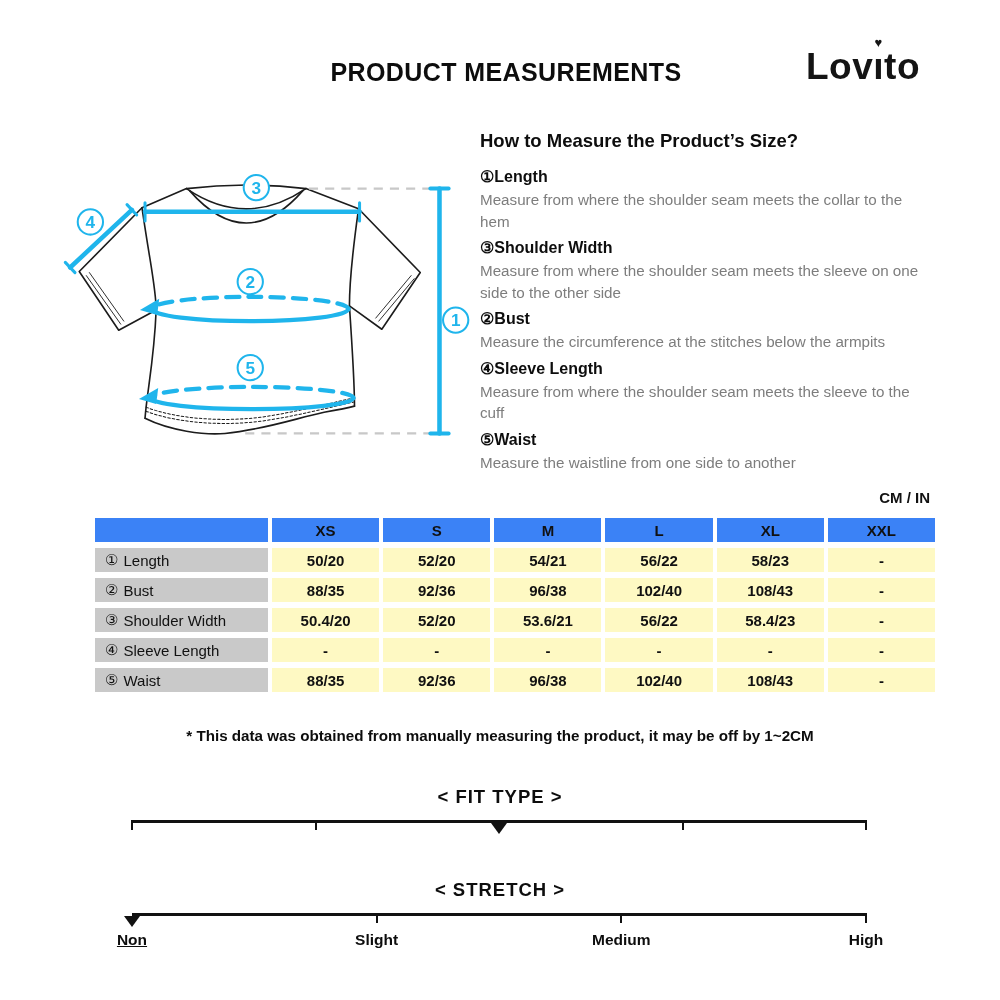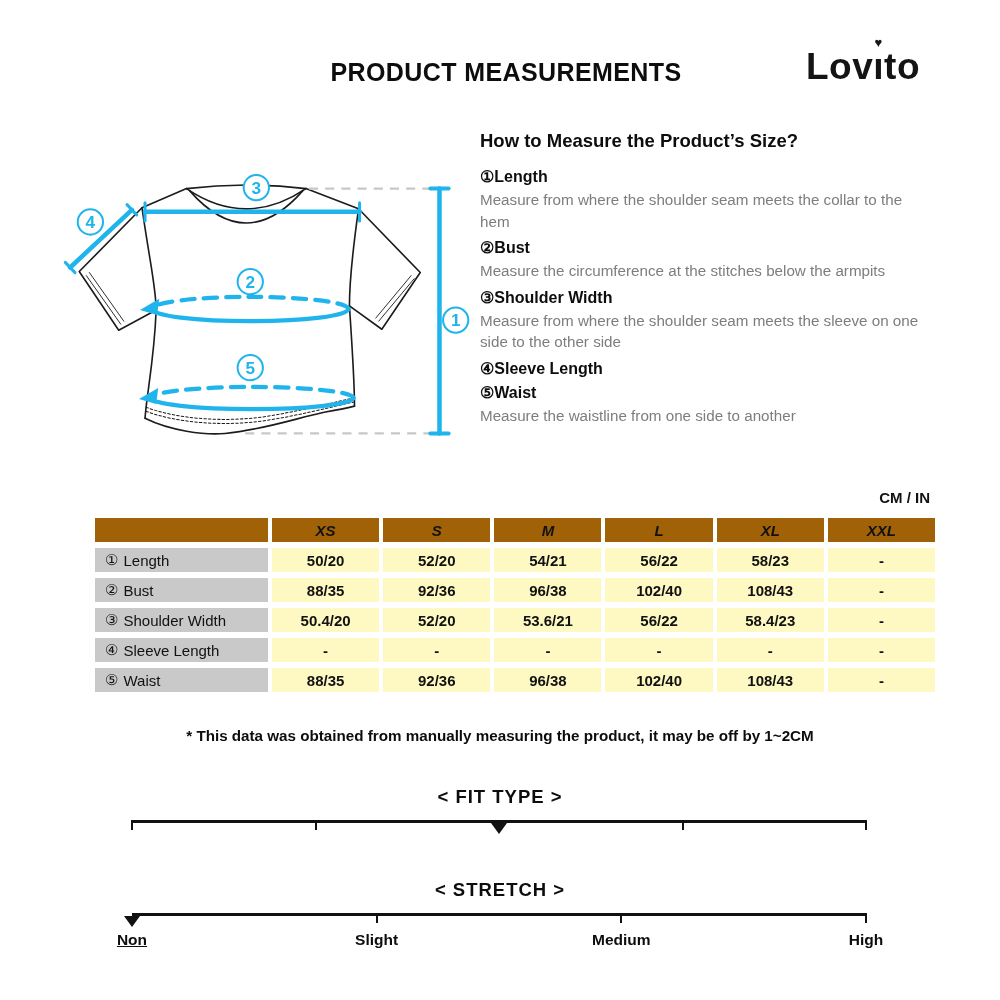--- a/index.html
+++ b/index.html
@@ -24,21 +24,21 @@
 
   
   .diagram { position:absolute; left:58px; top:158px; }
 
   
   .unit-label { position:absolute; top:489px; right:70px; font-size:15px; font-weight:700; }
   .size-table { position:absolute; left:95px; top:518px; width:840px;
                 display:grid; grid-template-columns:173px repeat(6,1fr);
                 grid-auto-rows:24px; gap:6px 4px; }
   .size-table > div { display:flex; align-items:center; justify-content:center; font-size:15px; }
-  .th { background:#a16207; font-weight:700;font-style:italic; }
+  .th { background:#3b82f6; font-weight:700; }
   .rl { background:#c9c9c9; justify-content:flex-start !important; padding-left:10px; font-weight:400; }
   .rl .cnum { margin-right:5px; }
   .td { background:#fef9c3; font-weight:700; }
 
   
   .note { position:absolute; top:727px; left:0; right:0; text-align:center;
           font-size:15.2px; font-weight:700; color:#0d0d0d; }
 
   
   .scale-title { position:absolute; left:0; right:0; text-align:center;
@@ -143,29 +143,30 @@
   </svg>
 
   <div class="howto">
     <h2>How to Measure the Product’s Size?</h2>
 
     <div class="ht-item">
       <div class="ht-head"><span>①</span><span>Length</span></div>
       <div class="ht-desc">Measure from where the shoulder seam meets the collar to the hem</div>
     </div>
     <div class="ht-item">
+      <div class="ht-head"><span>③</span><span>Shoulder Width</span></div>
+      <div class="ht-desc">Measure from where the shoulder seam meets the sleeve on one side to the other side</div>
+    </div>
+    <div class="ht-item">
       <div class="ht-head"><span>②</span><span>Bust</span></div>
       <div class="ht-desc">Measure the circumference at the stitches below the armpits</div>
     </div>
     <div class="ht-item">
-      <div class="ht-head"><span>③</span><span>Shoulder Width</span></div>
-      <div class="ht-desc">Measure from where the shoulder seam meets the sleeve on one side to the other side</div>
-    </div>
-    <div class="ht-item">
       <div class="ht-head"><span>④</span><span>Sleeve Length</span></div>
+      <div class="ht-desc">Measure from where the shoulder seam meets the sleeve to the cuff</div>
     </div>
     <div class="ht-item">
       <div class="ht-head"><span>⑤</span><span>Waist</span></div>
       <div class="ht-desc">Measure the waistline from one side to another</div>
     </div>
   </div>
 
   <div class="unit-label">CM / IN</div>
 
   <div class="size-table">

